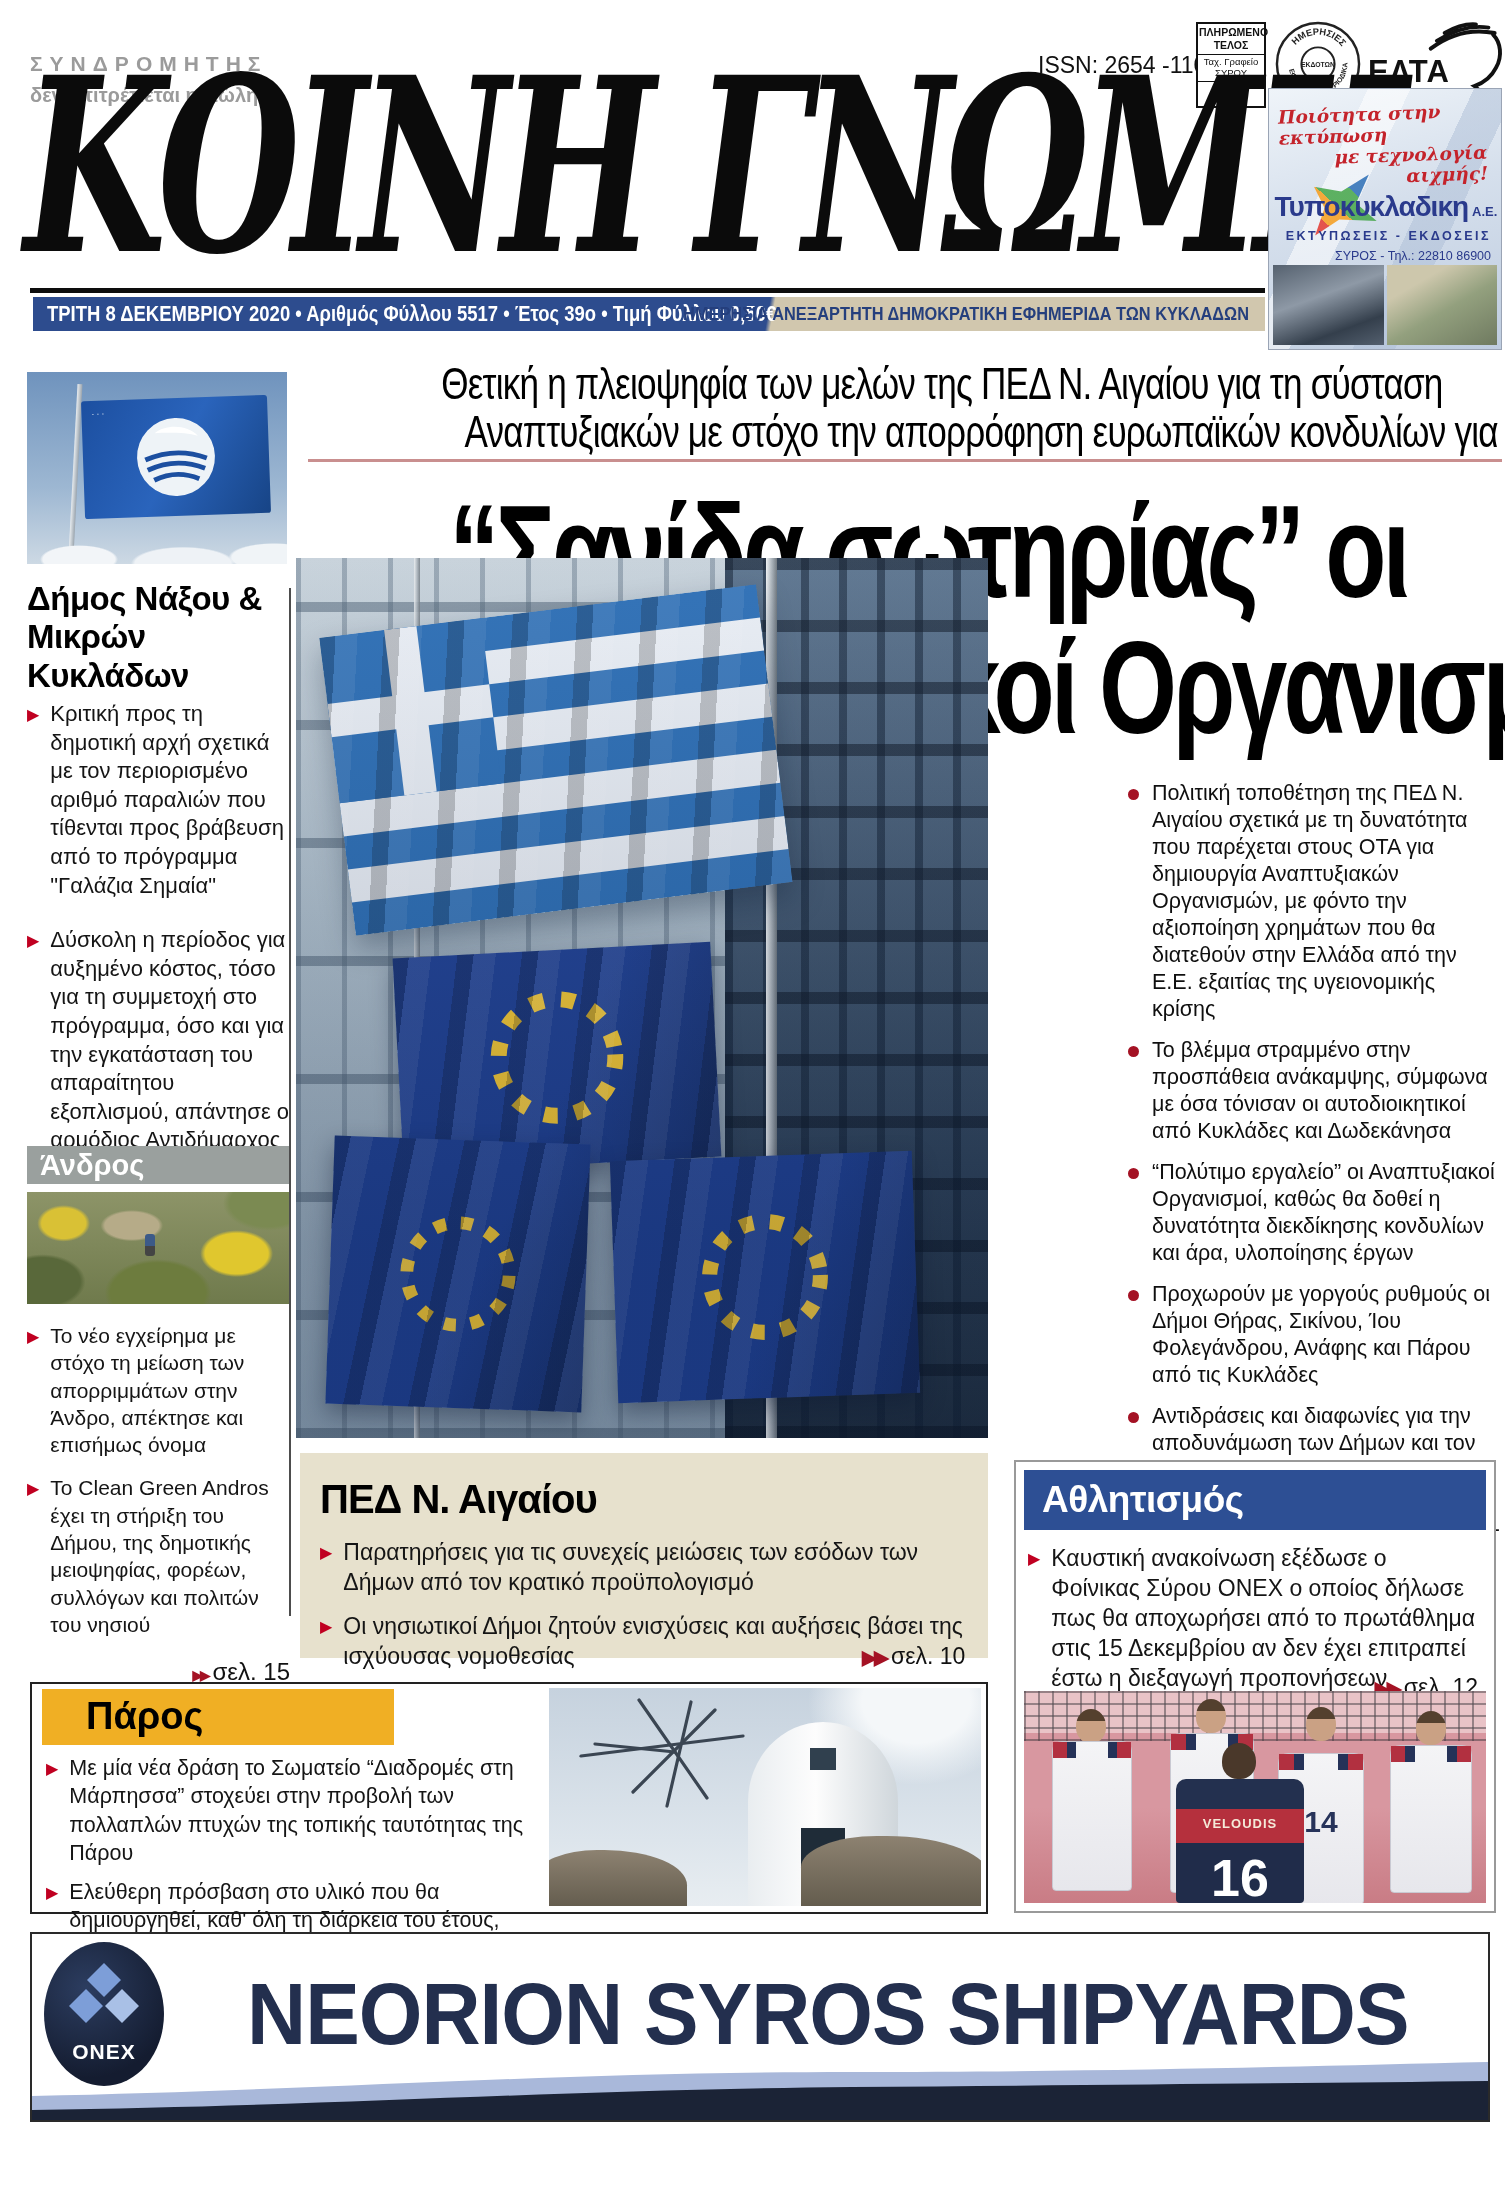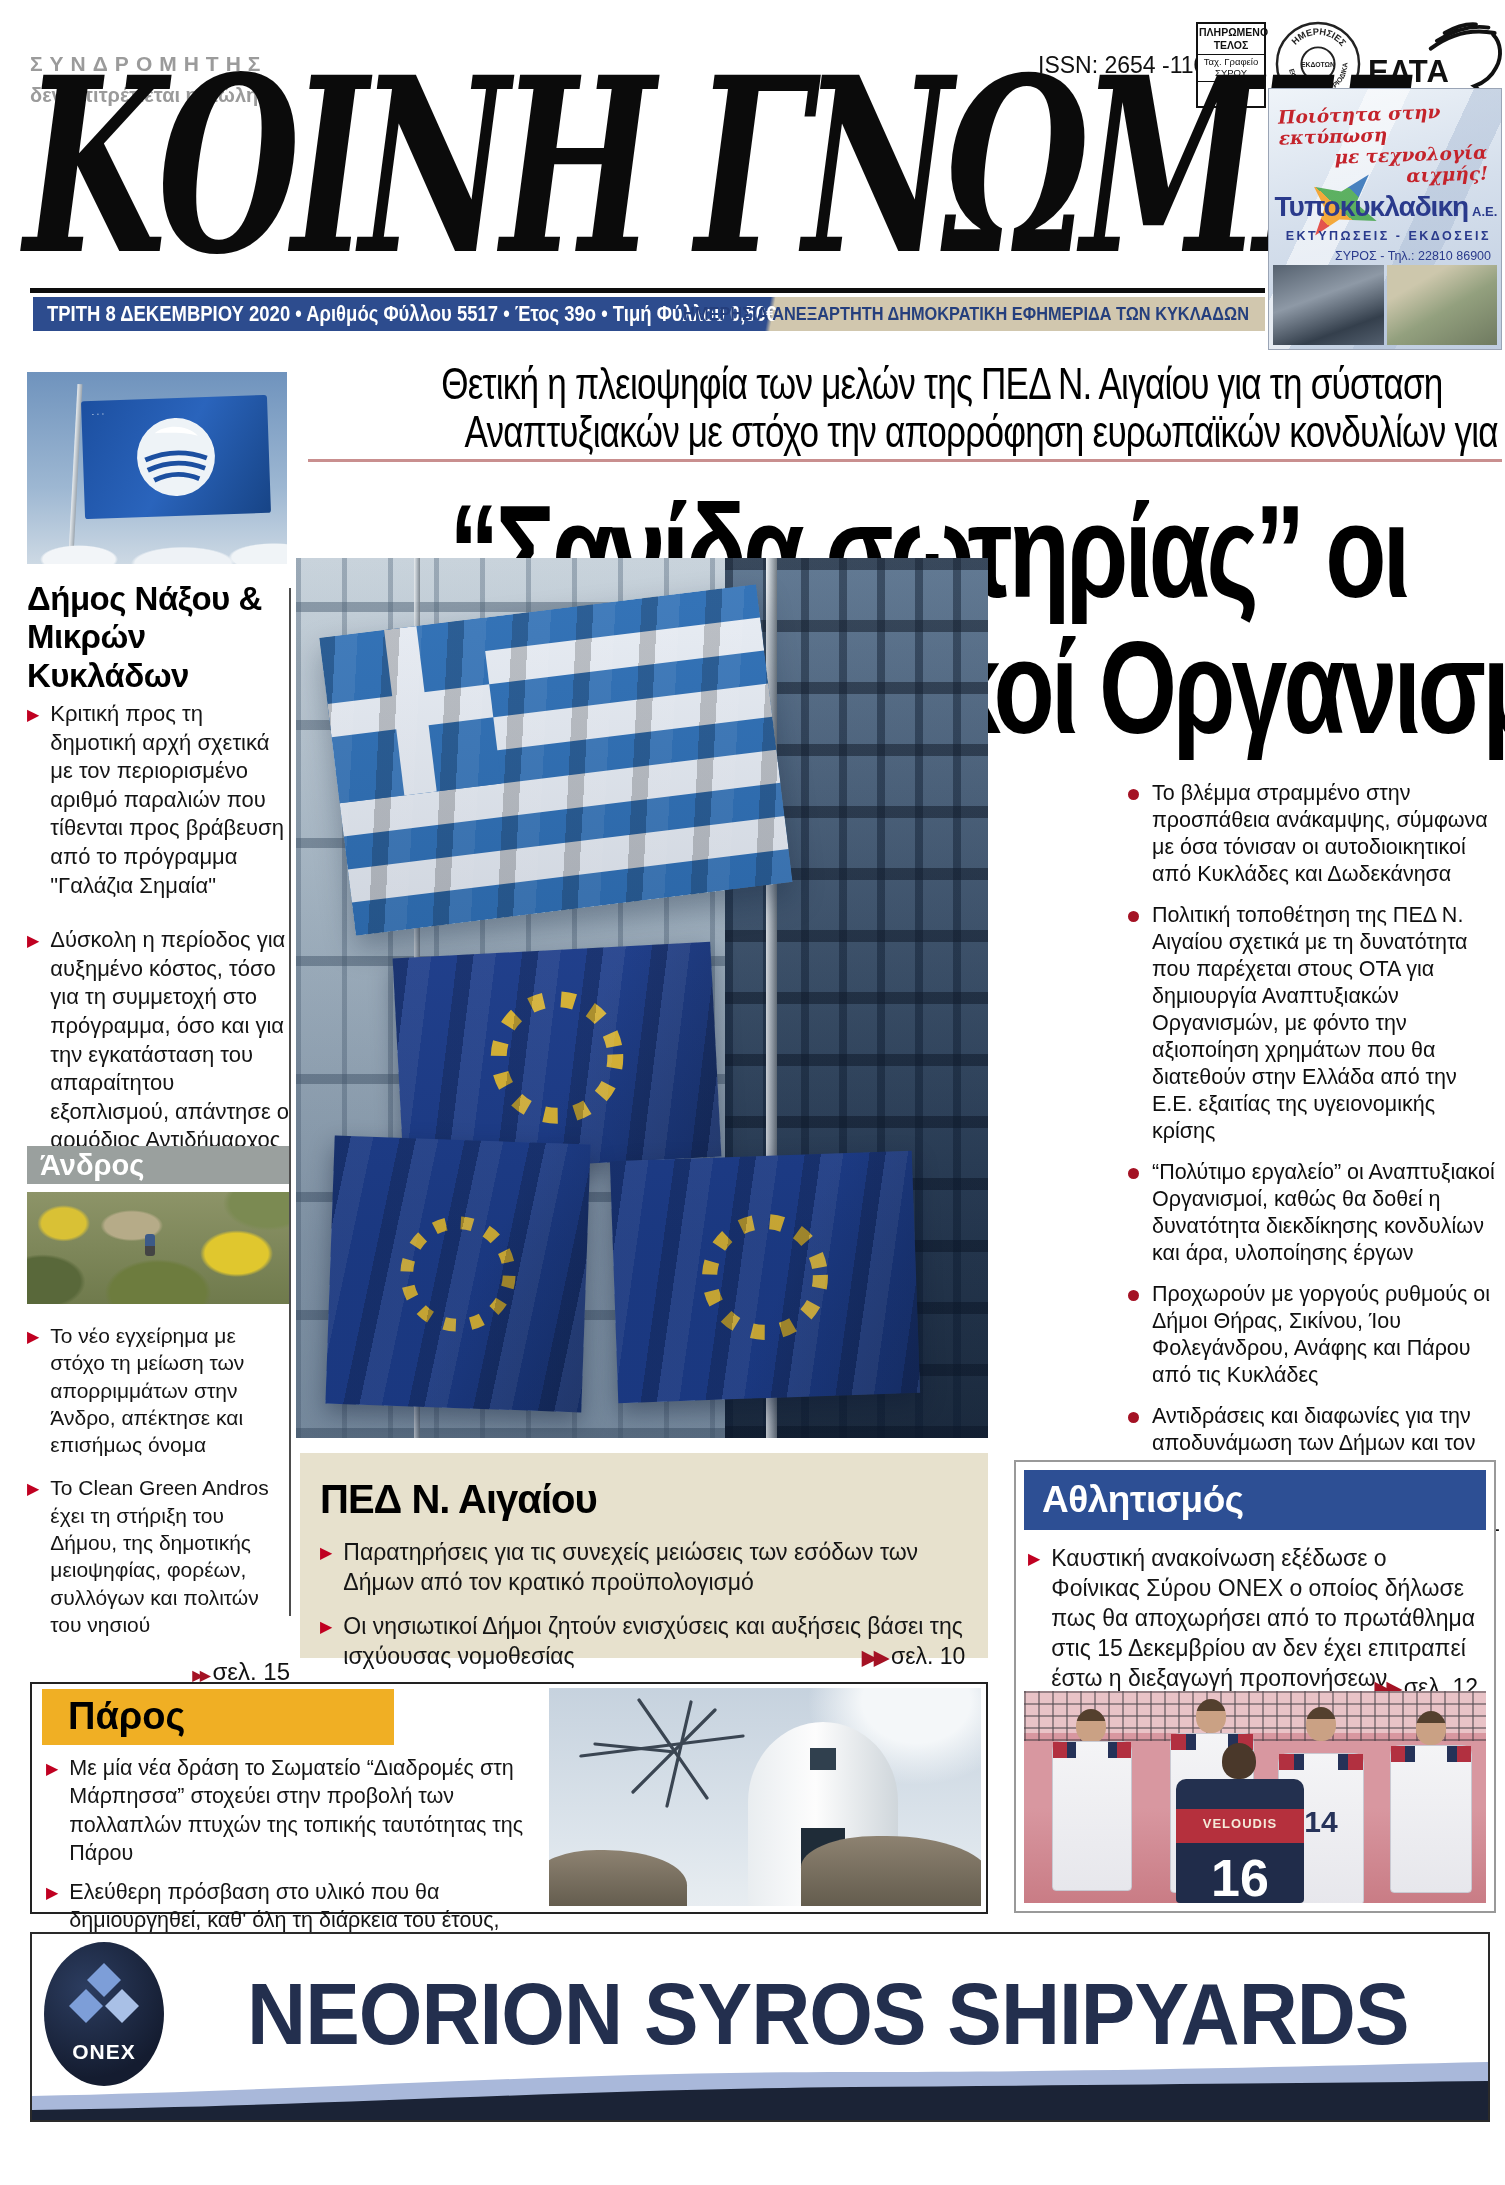--- a/index.html
+++ b/index.html
@@ -169,21 +169,21 @@
   .white-j::before{content:"";position:absolute;left:0;top:0;width:100%;height:16px;
        background:linear-gradient(90deg,#b23040 0 18%,#253258 18% 30%,transparent 30% 70%,#253258 70% 82%,#b23040 82%)}
   .jersey-num{position:absolute;left:50%;top:34%;transform:translateX(-50%);color:#27335a;font-weight:bold;font-size:30px}
   .dark-j{background:linear-gradient(180deg,#23304f 0 24%,#b5303d 24% 52%,#202c4a 52%)}
   .jname{position:absolute;left:50%;top:30%;transform:translateX(-50%);color:#f5e9d8;font-weight:bold;font-size:13px;letter-spacing:1px}
   .jnum{position:absolute;left:50%;top:56%;transform:translateX(-50%);color:#fff;font-weight:bold;font-size:52px}
 
   
   .paros-box{left:30px;top:1682px;width:958px;height:232px;border:2px solid #222;background:#fff}
   .paros-bar{position:absolute;left:10px;top:5px;width:352px;height:56px;background:#f0af24;color:#000;
-             font-size:38px;font-weight:bold;line-height:54px;padding-left:26px}
+             font-size:38px;font-weight:bold;line-height:54px;padding-left:44px}
   .paros-bullets{position:absolute;left:14px;top:70px;width:502px}
   .paros-bullets .bul{margin-bottom:10px}
   .paros-bullets .btext{font-size:21.5px;line-height:1.32}
   .windmill{position:absolute;right:5px;top:4px;width:432px;height:218px;overflow:hidden;
             background:radial-gradient(180px 140px at 85% 6%,#f4f7f9 0 30%,transparent 60%),
                        linear-gradient(180deg,#c6d2de,#dde5ec 70%,#e8edf1)}
   .wm-body{position:absolute;left:46%;bottom:-6px;width:150px;height:190px;background:linear-gradient(90deg,#e9edf0,#fdfdfd 45%,#cfd6db);
            border-radius:50% 50% 6px 6px / 42% 42% 4px 4px}
   .wm-win{position:absolute;left:50%;top:26px;width:26px;height:22px;background:#30404e;transform:translateX(-50%)}
   .wm-door{position:absolute;left:50%;bottom:0;width:44px;height:84px;background:#1f2c38;transform:translateX(-50%)}
@@ -399,25 +399,25 @@
       <div class="btext">
         <span>Οι νησιωτικοί Δήμοι ζητούν ενισχύσεις και αυξήσεις βάσει της ισχύουσας νομοθεσίας</span>
         <span class="pref"><span class="chev">▶▶</span><span class="pnum">σελ. 10</span></span>
       </div>
     </div>
   </div>
 
   <div class="abs right-col">
     <div class="rbul">
       <span class="rdot"></span>
-      <div class="rtext"><span>Το βλέμμα στραμμένο στην προσπάθεια ανάκαμψης, σύμφωνα με όσα τόνισαν οι αυτοδιοικητικοί από Κυκλάδες και Δωδεκάνησα</span></div>
+      <div class="rtext"><span>Πολιτική τοποθέτηση της ΠΕΔ Ν. Αιγαίου σχετικά με τη δυνατότητα που παρέχεται στους ΟΤΑ για δημιουργία Αναπτυξιακών Οργανισμών, με φόντο την αξιοποίηση χρημάτων που θα διατεθούν στην Ελλάδα από την Ε.Ε. εξαιτίας της υγειονομικής κρίσης</span></div>
     </div>
     <div class="rbul">
       <span class="rdot"></span>
-      <div class="rtext"><span>Πολιτική τοποθέτηση της ΠΕΔ Ν. Αιγαίου σχετικά με τη δυνατότητα που παρέχεται στους ΟΤΑ για δημιουργία Αναπτυξιακών Οργανισμών, με φόντο την αξιοποίηση χρημάτων που θα διατεθούν στην Ελλάδα από την Ε.Ε. εξαιτίας της υγειονομικής κρίσης</span></div>
+      <div class="rtext"><span>Το βλέμμα στραμμένο στην προσπάθεια ανάκαμψης, σύμφωνα με όσα τόνισαν οι αυτοδιοικητικοί από Κυκλάδες και Δωδεκάνησα</span></div>
     </div>
     <div class="rbul">
       <span class="rdot"></span>
       <div class="rtext"><span>“Πολύτιμο εργαλείο” οι Αναπτυξιακοί Οργανισμοί, καθώς θα δοθεί η δυνατότητα διεκδίκησης κονδυλίων και άρα, υλοποίησης έργων</span></div>
     </div>
     <div class="rbul">
       <span class="rdot"></span>
       <div class="rtext"><span>Προχωρούν με γοργούς ρυθμούς οι Δήμοι Θήρας, Σικίνου, Ίου Φολεγάνδρου, Ανάφης και Πάρου από τις Κυκλάδες</span></div>
     </div>
     <div class="rbul">

